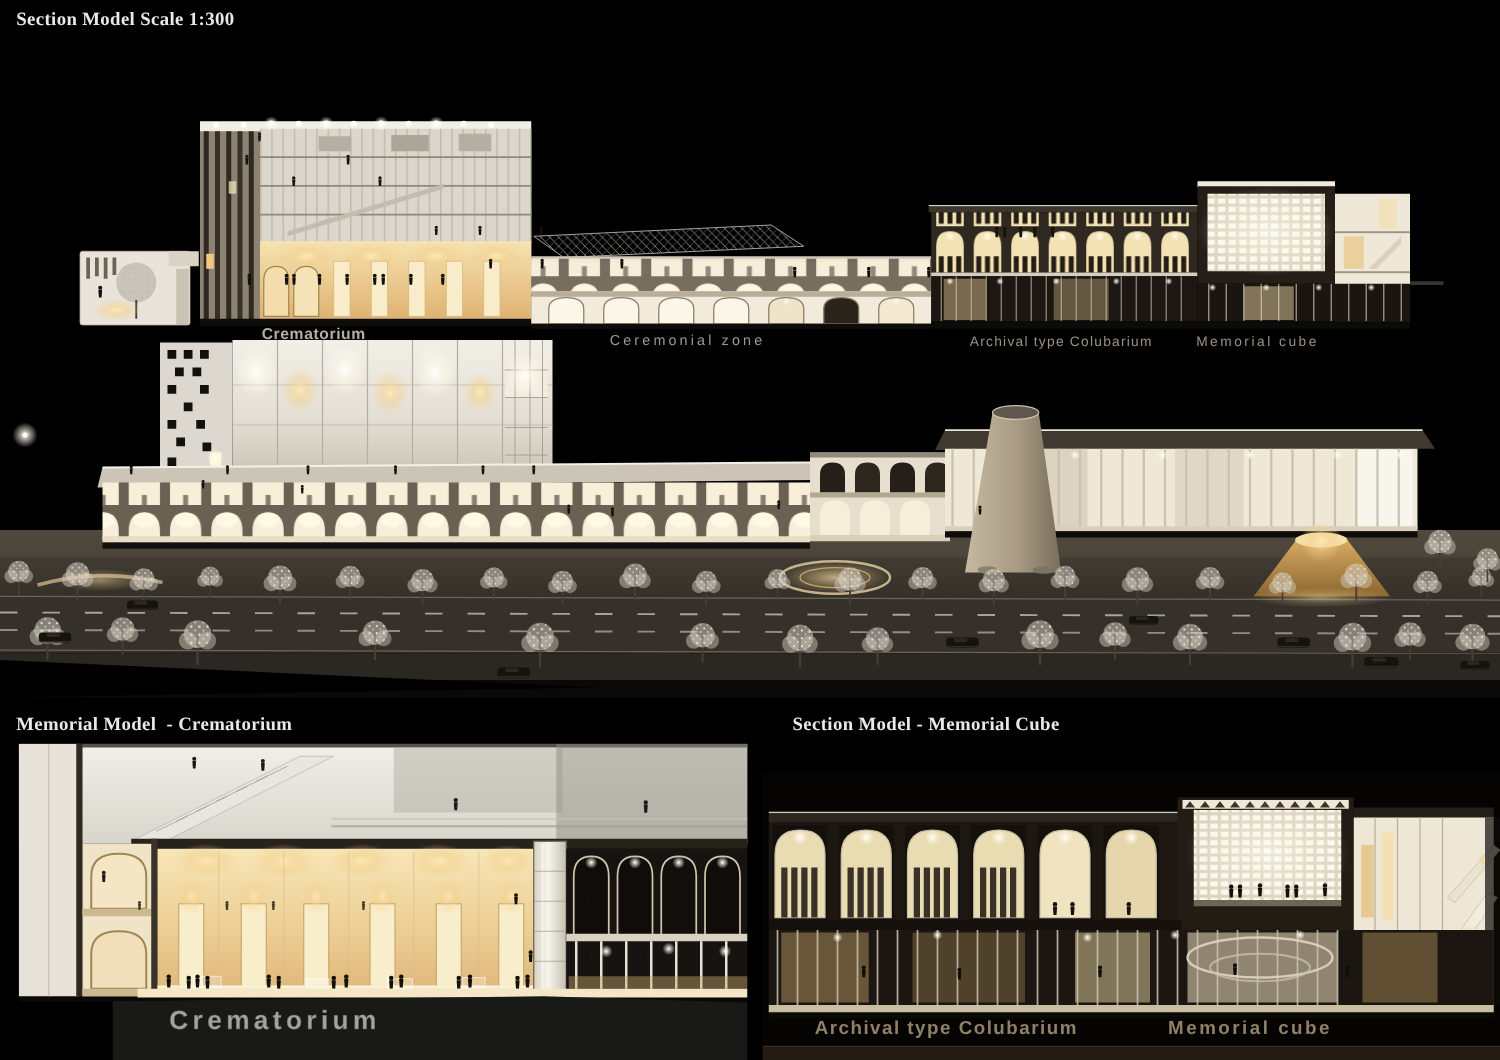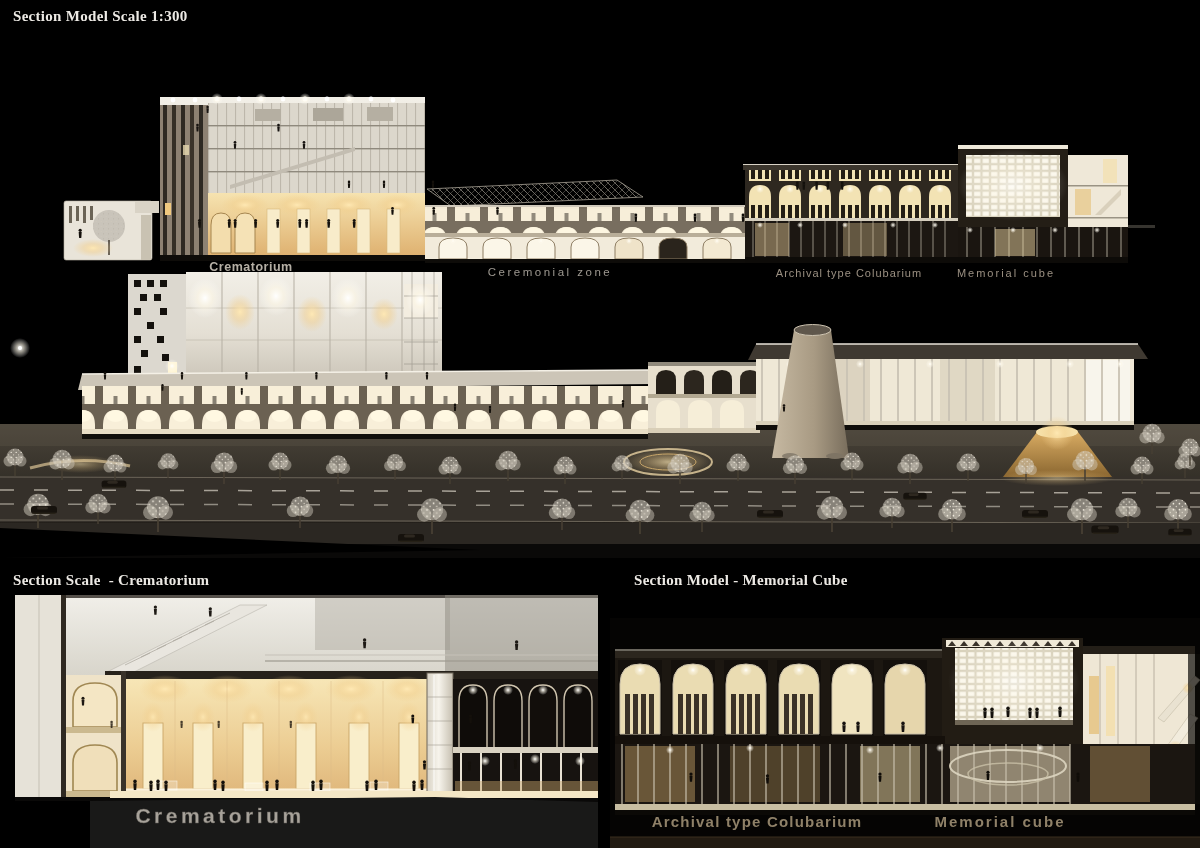--- a/index.html
+++ b/index.html
@@ -113,21 +113,21 @@
       </g>
       <g id="car">
         <rect x="-13" y="-8" width="26" height="8" rx="3" fill="#16120d"></rect>
         <rect x="-7" y="-7.5" width="11" height="3" rx="1.5" fill="#2e2820"></rect>
         <line x1="-12" y1="-0.8" x2="12" y2="-0.8" stroke="#47402f" stroke-width="0.8" opacity="0.6"></line>
       </g>
     </defs>
   </svg>
 
   <div class="board-title" id="t-scale">Section Model Scale 1:300</div>
-  <div class="board-title" id="t-crem">Section Scale  - Crematorium</div>
+  <div class="board-title" id="t-crem">Memorial Model  - Crematorium</div>
   <div class="board-title" id="t-mem">Section Model - Memorial Cube</div>
 
   <svg class="photo" id="photo-long" width="1100" height="195" viewBox="0 0 1100 195">
 
     <g>
       <rect x="9" y="116" width="88" height="59" rx="2" fill="#e9e4d9" stroke="#b9b2a4" stroke-width="0.6"></rect>
       <rect x="80" y="116" width="24" height="12" fill="#d9d3c6"></rect>
       <rect x="14" y="121" width="3" height="17" fill="#6b6456"></rect>
         <rect x="21" y="121" width="3" height="15" fill="#6b6456"></rect>
         <rect x="28" y="121" width="3" height="17" fill="#6b6456"></rect>

